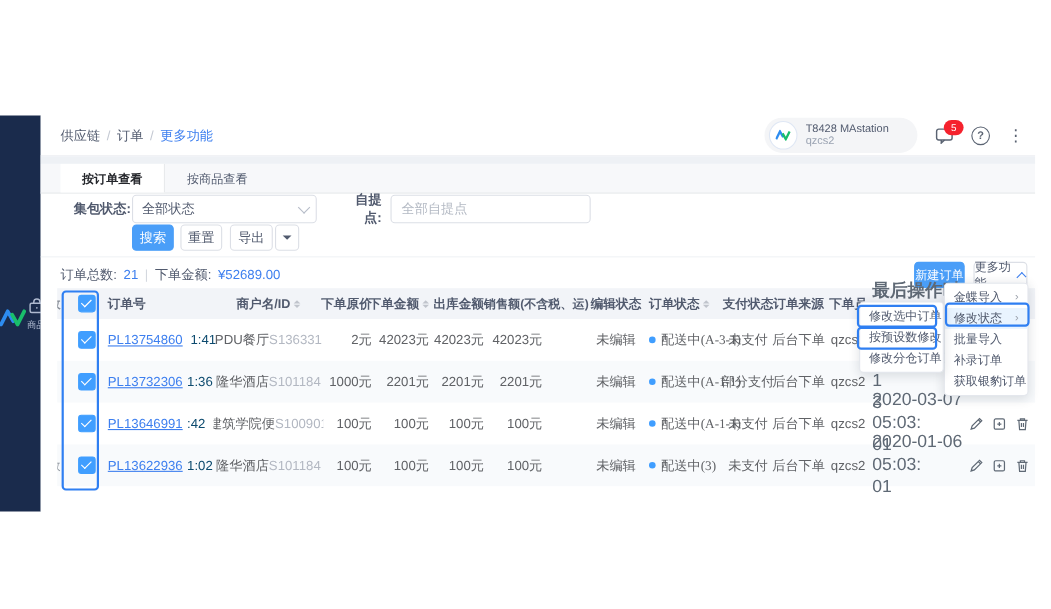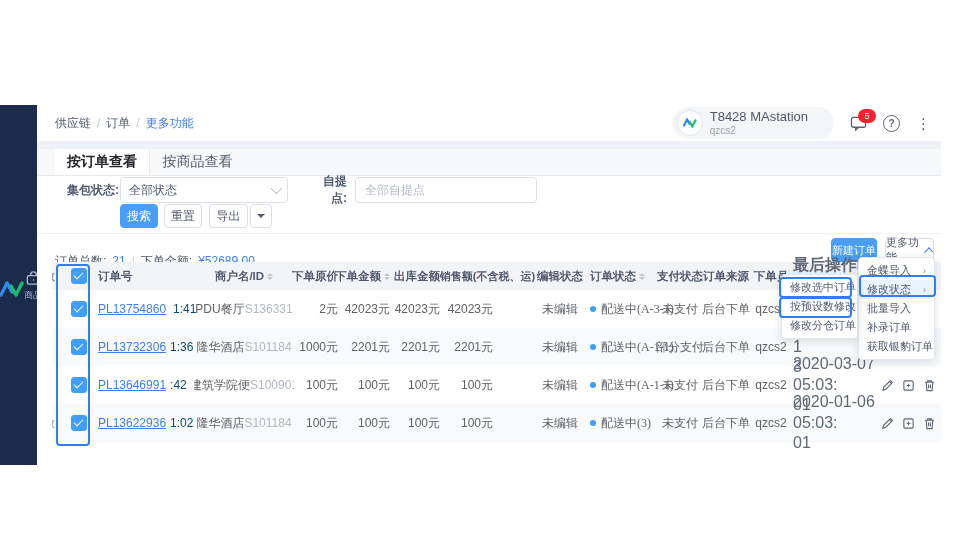--- a/index.html
+++ b/index.html
@@ -24,33 +24,33 @@
   .topbar{position:absolute;left:0;top:0;width:100%;height:37px;display:flex;align-items:center;
     border-bottom:1px solid #f0f1f4;box-sizing:border-box;}
   .crumbs{margin-left:18px;font-size:12px;color:#515a6e;display:flex;gap:6px;align-items:center;}
   .crumbs .sep{color:#c3c8d2;}
   .crumbs .last{color:#3d7fef;}
   .top-right{margin-left:auto;margin-right:10px;display:flex;align-items:center;gap:16px;}
   .userpill{display:flex;align-items:center;gap:7px;background:#f4f5f7;border-radius:16px;
     padding:3px 26px 3px 4px;cursor:pointer;}
   .avatar{width:24px;height:24px;border-radius:50%;background:#fff;border:1px solid #dfe7f4;
     display:flex;align-items:center;justify-content:center;}
-  .uname{font-size:13px;color:#515a6e;line-height:1.15;}
+  .uname{font-size:10px;color:#515a6e;line-height:1.15;}
   .uid{font-size:10px;color:#9aa3b2;line-height:1.1;}
   .tico{position:relative;color:#515a6e;cursor:pointer;display:flex;align-items:center;}
   .badge{position:absolute;top:-7px;right:-9px;background:#f5222d;color:#fff;font-size:9px;
     min-width:14px;height:14px;border-radius:8px;display:flex;align-items:center;justify-content:center;padding:0 2px;}
   .help{width:15px;height:15px;border:1.4px solid #5a6372;border-radius:50%;font-size:10px;
     display:flex;align-items:center;justify-content:center;color:#5a6372;font-weight:bold;}
   .kebab{font-size:15px;color:#5a6372;line-height:1;}
   .band{position:absolute;left:0;top:37px;width:100%;height:7px;background:#eef1f5;}
   
   .tabstrip{position:absolute;left:0;top:44px;width:100%;height:27px;background:#f7f8fa;
     border-bottom:1px solid #e8eaec;box-sizing:border-box;display:flex;}
-  .tab{min-width:95px;display:flex;align-items:center;justify-content:center;font-size:14px;
+  .tab{min-width:95px;display:flex;align-items:center;justify-content:center;font-size:11px;
     color:#515a6e;cursor:pointer;padding:0 10px;box-sizing:border-box;}
   .tab.active{background:#fff;color:#24262b;font-weight:bold;border-right:1px solid #e8eaec;margin-left:18px;}
   
   .filters{position:absolute;left:0;top:71px;width:100%;height:28px;display:flex;align-items:center;}
   .flabel{font-size:12px;color:#515a6e;font-weight:bold;}
   .l1{position:absolute;left:24px;width:58px;text-align:right;}
   .select{position:absolute;left:83px;width:168px;height:26px;border:1px solid #dcdfe6;border-radius:4px;
     box-sizing:border-box;display:flex;align-items:center;font-size:12px;color:#515a6e;padding:0 8px;cursor:pointer;background:#fff;}
   .chev{margin-left:auto;width:7px;height:7px;border-right:1.5px solid #b6bcc8;border-bottom:1.5px solid #b6bcc8;
     transform:rotate(45deg) translateY(-2px);}
@@ -63,21 +63,21 @@
     justify-content:center;cursor:pointer;box-sizing:border-box;}
   .btn.blue{background:#4a9ef8;color:#fff;border:1px solid #4a9ef8;}
   .btn.plain{background:#fff;color:#515a6e;border:1px solid #dcdfe6;}
   .b-search{left:83px;width:38px;}
   .b-reset{left:127px;width:38px;}
   .b-export{left:172px;width:39px;}
   .b-caret{left:213px;width:22px;}
   .tri-down{width:0;height:0;border:4px solid transparent;border-top-color:#515a6e;margin-top:4px;}
   .divider{position:absolute;left:0;top:128px;width:100%;border-top:1px solid #f0f2f5;}
   
-  .summary{position:absolute;left:18px;top:144px;height:24px;display:flex;align-items:center;gap:6px;
+  .summary{position:absolute;left:18px;top:133px;height:24px;display:flex;align-items:center;gap:6px;
     font-size:12px;color:#515a6e;}
   .summary b{color:#3d7fef;font-weight:normal;}
   .summary .pipe{color:#d4d8df;}
   .b-new{left:794px;top:133px;width:46px;font-size:11px;}
   .b-more{left:848px;top:133px;width:49px;font-size:11px;color:#3d7fef;border-color:#9cc3f7;gap:3px;}
   .caret-up{width:6px;height:6px;border-left:1.5px solid #3d7fef;border-top:1.5px solid #3d7fef;
     transform:rotate(45deg) translateY(2px);}
   
   .table{position:absolute;left:15px;top:157px;width:889px;font-size:12px;color:#606266;}
   .tr{display:flex;align-items:center;height:38px;}

